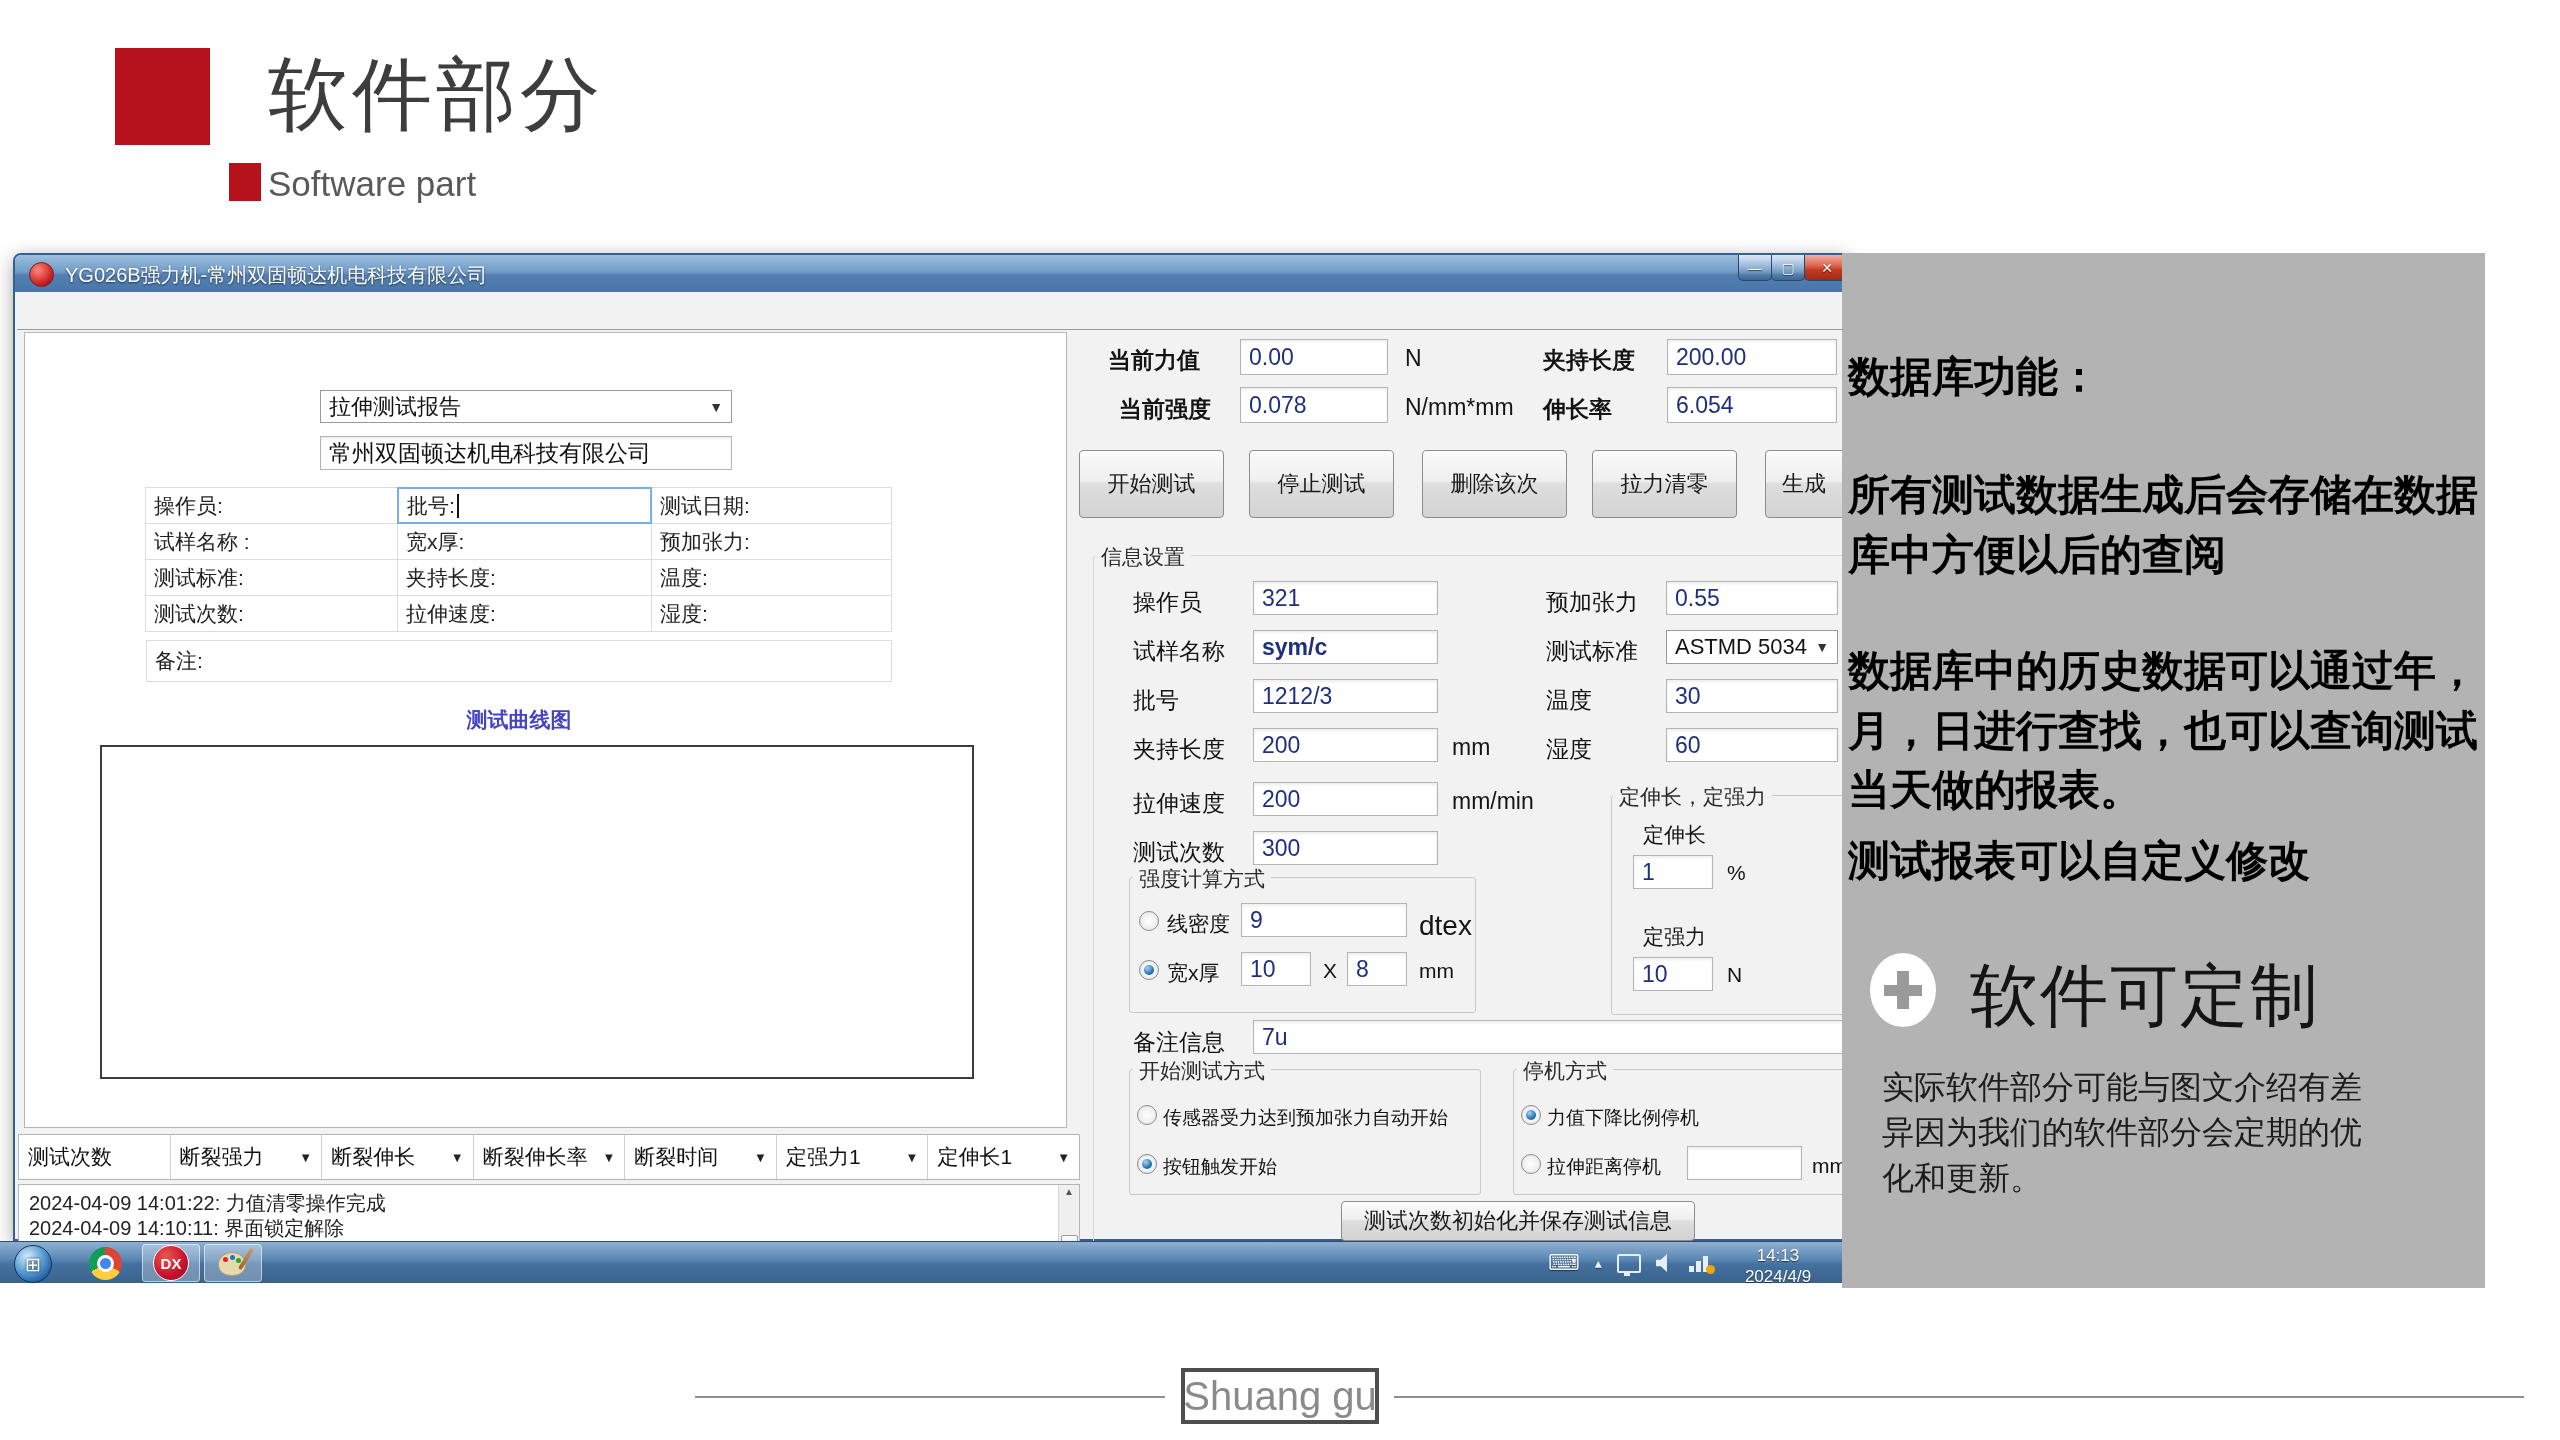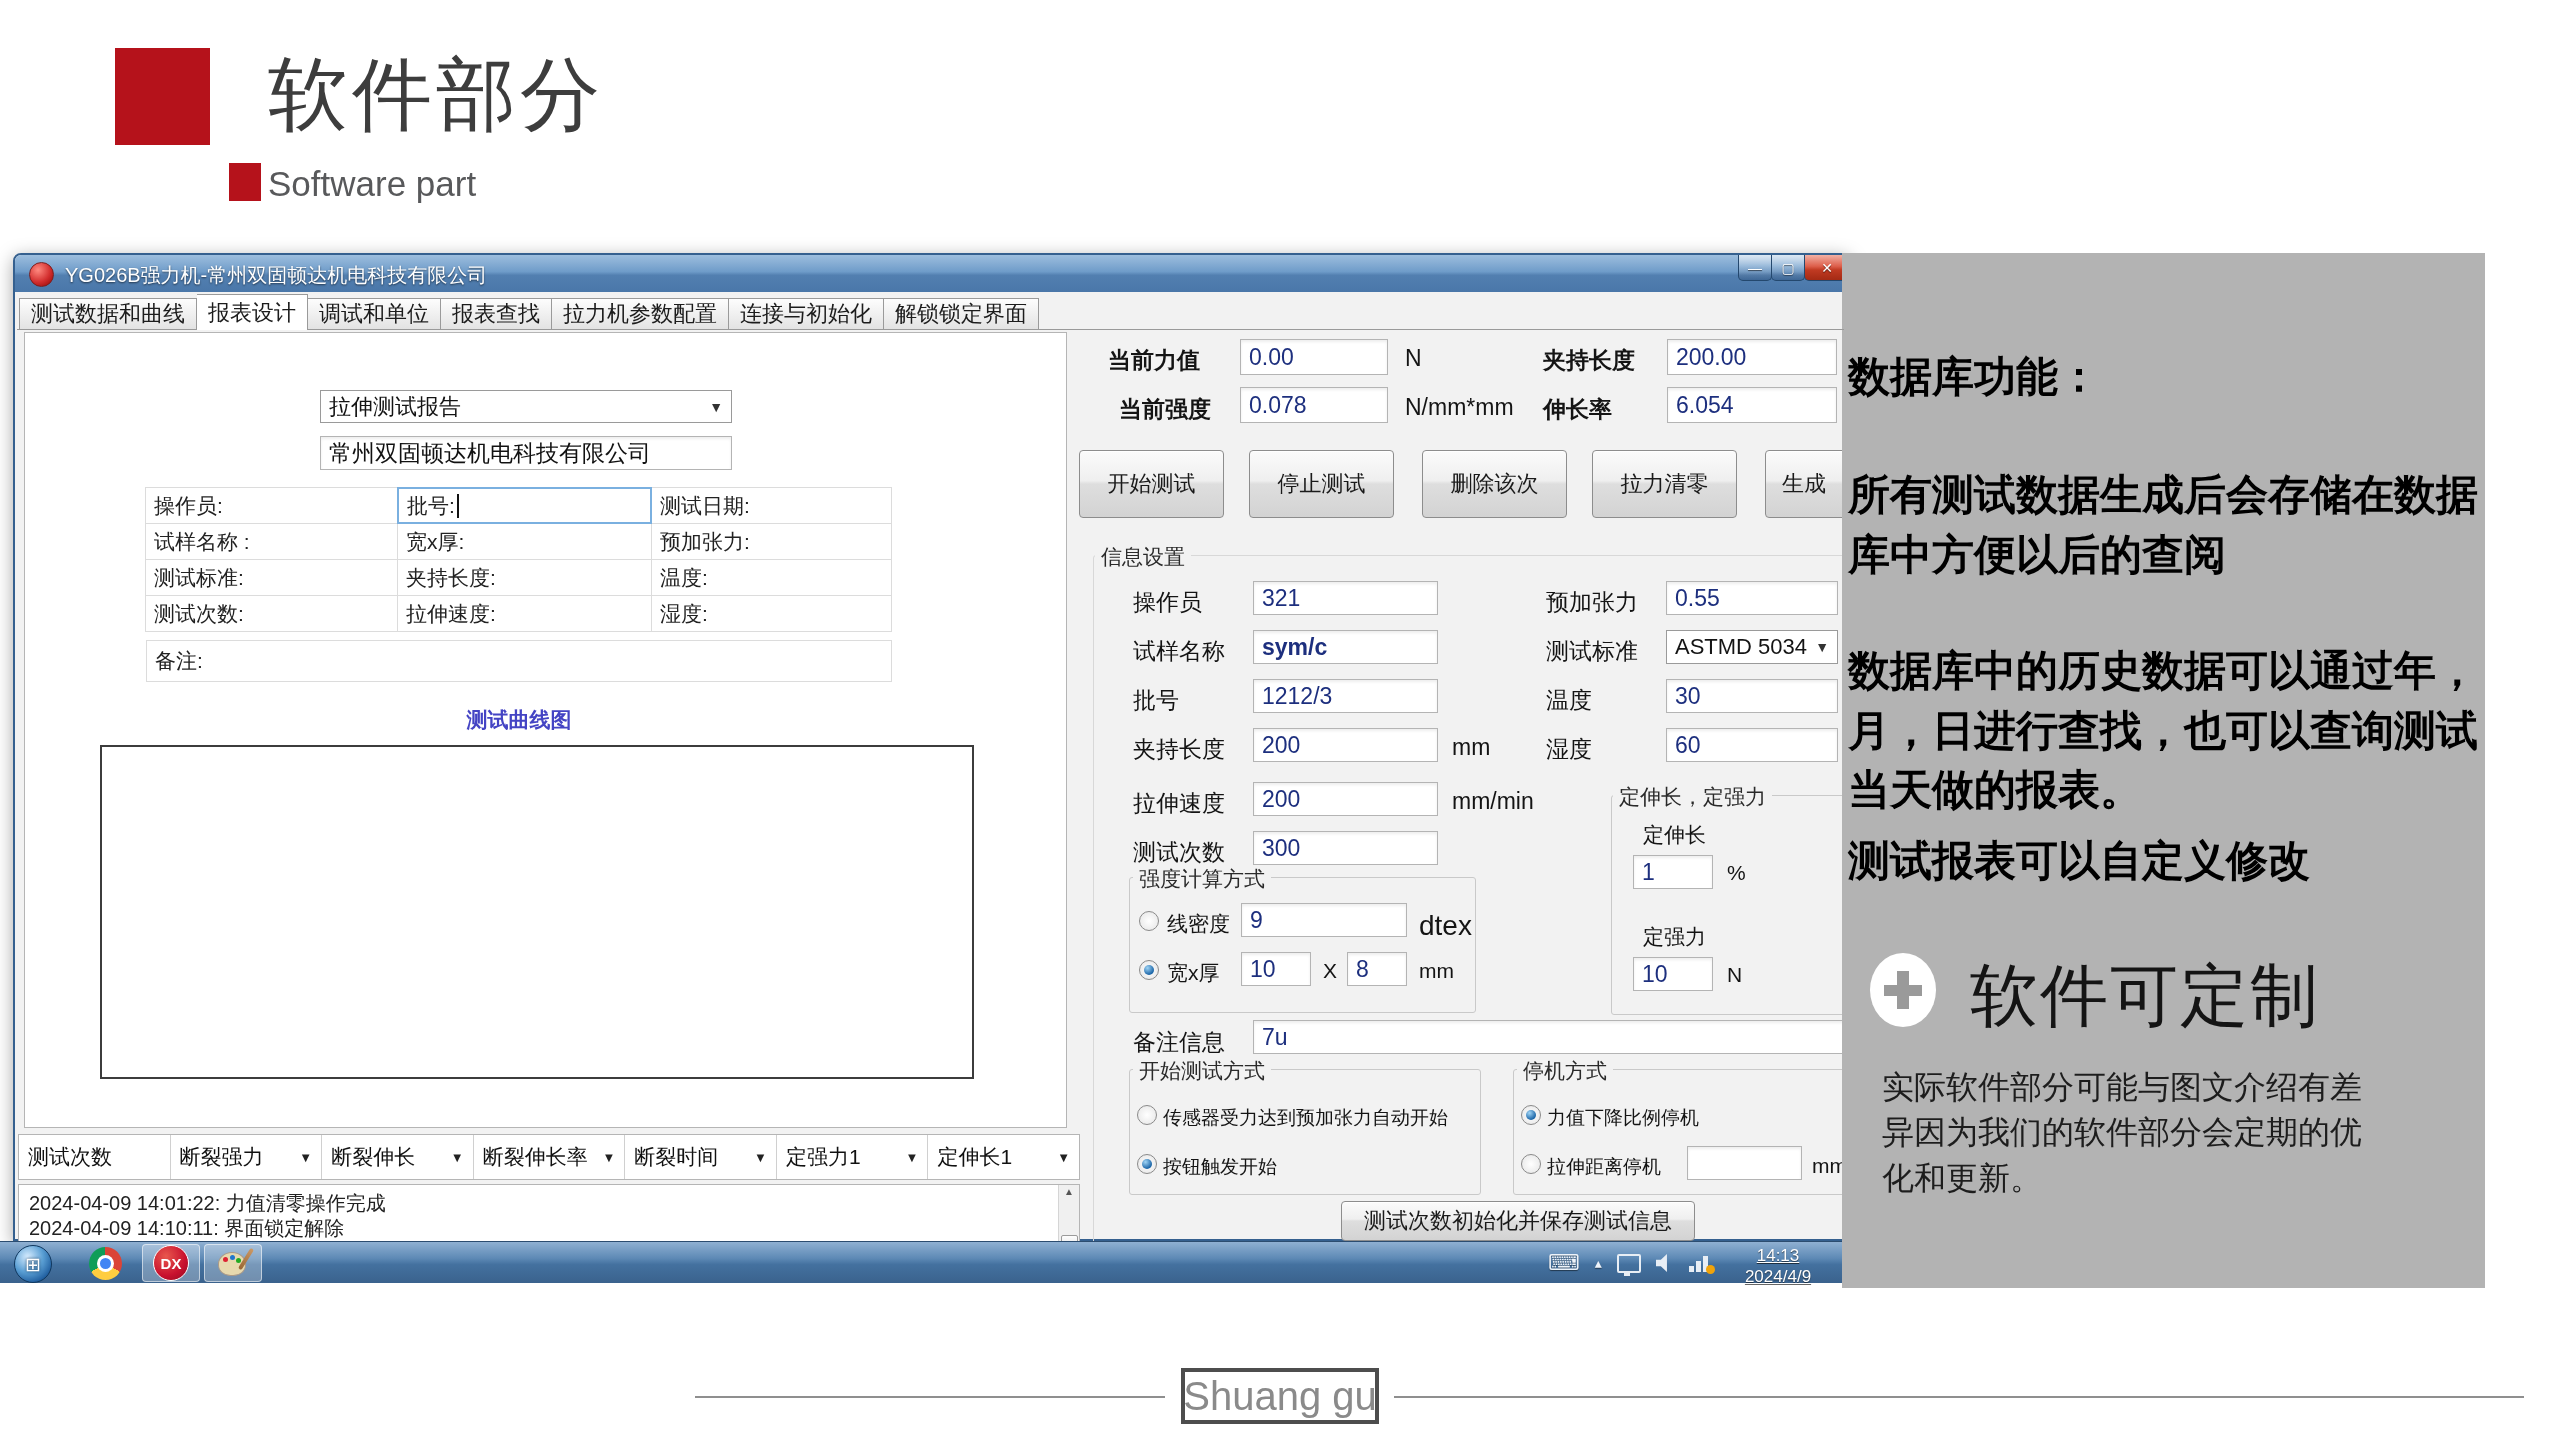--- a/index.html
+++ b/index.html
@@ -90,21 +90,21 @@
   .paint .brush{position:absolute;right:0;top:-2px;width:4px;height:24px;background:linear-gradient(#c96,#963);transform:rotate(32deg);border-radius:2px;}
   .tray{position:absolute;left:1548px;top:0;height:42px;display:flex;align-items:center;gap:15px;color:#eef4fb;}
   .trayglyph{font-size:22px;line-height:1;text-shadow:0 1px 1px rgba(0,0,0,.5);}
   .mon{width:20px;height:15px;border:2px solid #e8eef5;border-radius:2px;position:relative;}
   .mon::after{content:"";position:absolute;left:5px;bottom:-5px;width:6px;height:3px;background:#e8eef5;}
   .spk{width:18px;height:18px;background:#e8eef5;clip-path:polygon(0 32%,28% 32%,62% 0,62% 100%,28% 68%,0 68%);}
   .net{position:relative;width:24px;height:18px;}
   .net i{position:absolute;bottom:0;width:5px;background:#e8eef5;}
   .net .b1{left:0;height:6px;} .net .b2{left:7px;height:11px;} .net .b3{left:14px;height:16px;}
   .net .dot{position:absolute;right:-2px;bottom:-2px;width:9px;height:9px;border-radius:50%;background:#f0a30a;}
-  .clock{position:absolute;left:1728px;top:3px;width:100px;text-align:center;color:#fff;font-size:17px;line-height:1.25;text-shadow:0 1px 1px rgba(0,0,0,.6);text-decoration:underline;}
+  .clock{position:absolute;left:1728px;top:3px;width:100px;text-align:center;color:#fff;font-size:17px;line-height:1.25;text-shadow:0 1px 1px rgba(0,0,0,.6);}
   
   .sidebar{position:absolute;left:1842px;top:253px;width:643px;height:1035px;background:#b3b3b3;}
   .sb-heading{position:absolute;left:6px;top:96px;font-size:42px;font-weight:bold;color:#000;}
   .sb-p{position:absolute;left:6px;width:640px;font-size:42px;font-weight:bold;color:#000;line-height:1.42;}
   .plus-badge{position:absolute;left:28px;top:700px;width:66px;height:74px;border-radius:50%;background:#fff;}
   .plus-badge .h{position:absolute;left:14px;top:32px;width:38px;height:11px;background:#9a9a9a;}
   .plus-badge .v{position:absolute;left:27px;top:18px;width:12px;height:38px;background:#9a9a9a;}
   .sb-big{position:absolute;left:128px;top:698px;font-size:68px;color:#141414;letter-spacing:2px;white-space:nowrap;}
   .sb-note{position:absolute;left:40px;top:812px;width:480px;font-size:32px;color:#1d1d1d;line-height:1.42;}
   
@@ -132,29 +132,20 @@
       <span>—</span>
     </div>
     <div class="wbtn" style="left:1756px;width:32px;">
       <span>▢</span>
     </div>
     <div class="wbtn close" style="left:1789px;width:44px;">
       <span>✕</span>
     </div>
 
     <div class="tabline"></div>
-    <div class="tabs">
-      <div class="tab">测试数据和曲线</div>
-      <div class="tab active">报表设计</div>
-      <div class="tab">调试和单位</div>
-      <div class="tab">报表查找</div>
-      <div class="tab">拉力机参数配置</div>
-      <div class="tab">连接与初始化</div>
-      <div class="tab">解锁锁定界面</div>
-    </div>
 
     <div class="report-panel"></div>
 
     <div class="dd" style="left:305px;top:135px;width:412px;height:33px;">
       <span>拉伸测试报告</span>
       <span class="arr">▼</span>
     </div>
     <div class="inp" style="left:305px;top:181px;width:412px;height:34px;color:#111;">
       <span>常州双固顿达机电科技有限公司</span>
     </div>

